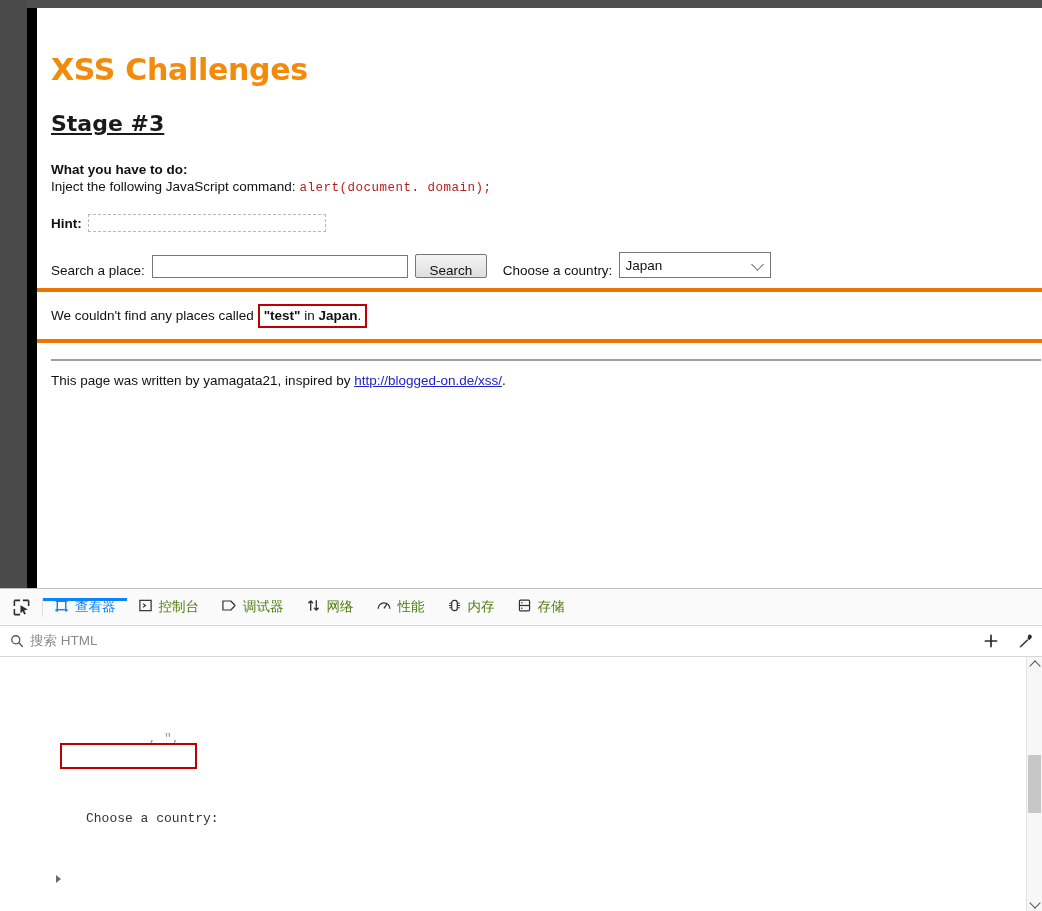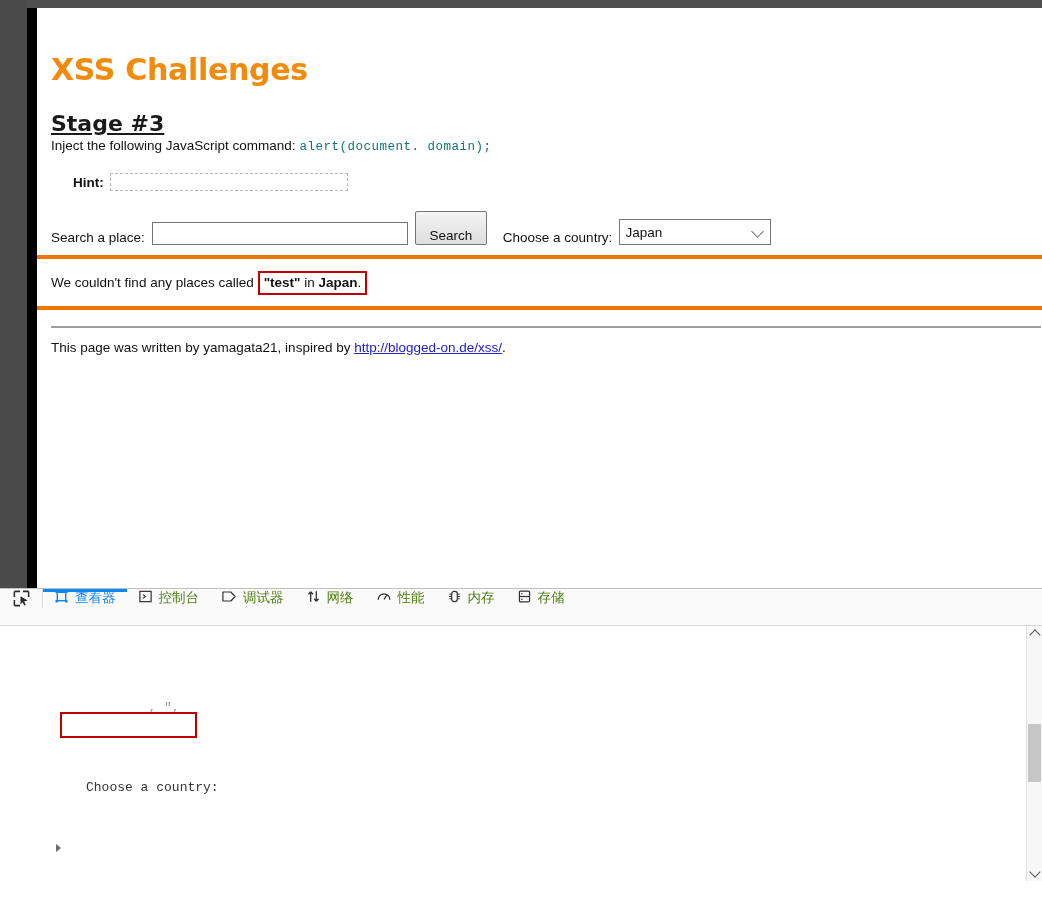--- a/index.html
+++ b/index.html
@@ -47,26 +47,26 @@
   }
   .todo-head {
     font-size: 13.5px; font-weight: bold; color: #111;
     margin: 26px 0 0 0;
   }
   .todo-line {
     font-size: 13.5px; color: #111; margin: 2px 0 0 0;
   }
   .todo-line code {
     font-family: "Liberation Mono", "DejaVu Sans Mono", monospace;
-    font-size: 12.5px; color: #0f766e; letter-spacing: 0.5px;
+    font-size: 12.5px; color: #b91c1c; letter-spacing: 0.5px;
   }
   .hint-row {
     margin-top: 19px; display: flex; align-items: center; gap: 6px;
   }
-  .hint-label { font-size: 13.5px; font-weight: bold; color: #111; margin-left: 22px; }
+  .hint-label { font-size: 13.5px; font-weight: bold; color: #111; }
   .hint-box {
     width: 236px; height: 16px;
     border: 1px dashed #b9b9b9; background: #fff;
   }
 
   .form-row {
     margin-top: 20px; display: flex; align-items: flex-end;
     font-size: 13.5px; color: #111;
   }
   .form-row .lbl { margin-right: 7px; }
@@ -77,21 +77,21 @@
     font-family: "Liberation Sans", sans-serif;
     outline: none;
   }
   button.search-btn {
     margin-left: 7px;
     height: 24px; min-width: 72px;
     border: 1px solid #767676; border-radius: 2px;
     background: linear-gradient(#f4f4f4, #dedede);
     font-size: 13.5px; color: #111; cursor: pointer;
     font-family: "Liberation Sans", sans-serif;
-    padding: 16px 10px;
+    padding: 8px 10px;
   }
   .country-lbl { margin-left: 16px; margin-right: 7px; }
   .select-wrap {
     position: relative; width: 150px; height: 24px;
     border: 1px solid #767676; background: #fff;
     display: flex; align-items: center;
   }
   .select-wrap .sel-val {
     font-size: 13.5px; color: #111; padding-left: 5px;
   }
@@ -129,21 +129,21 @@
 
   
   .devtools {
     position: absolute; left: 0; top: 588px;
     width: 1042px; height: 323px;
     background: #ffffff;
     border-top: 1px solid #c0c0c0;
     font-family: "Liberation Sans", sans-serif;
   }
   .dt-toolbar {
-    height: 36px; display: flex; align-items: flex-start;
+    height: 36px; display: flex; align-items: center;
     border-bottom: 1px solid #d7d7d7;
     background: #fafafa;
   }
   .dt-picker {
     width: 42px; display: flex; align-items: center; justify-content: center;
     border-right: 1px solid #dcdcdc;
     cursor: pointer;
   }
   .dt-tabs { display: flex; align-items: stretch; }
   .dt-tab {
@@ -232,20 +232,21 @@
   <div class="chrome-left"></div>
   <div class="chrome-left-edge"></div>
 
   <div class="page">
     <div class="page-inner">
 
       <h1 class="title">XSS Challenges</h1>
 
       <h2 class="stage">Stage #3</h2>
 
+      <div class="todo-head">What you have to do:</div>
       <div class="todo-line"><span>Inject the following JavaScript command:</span> <code>alert(document. domain);</code></div>
 
       <div class="hint-row">
         <span class="hint-label">Hint:</span>
         <div class="hint-box"></div>
       </div>
 
       <div class="form-row">
         <span class="lbl">Search a place:</span>
         <input class="place" type="text" value="" style="">
@@ -360,20 +361,41 @@
               <circle cx="5.2" cy="10.9" r="0.8" fill="#333"></circle>
             </svg>
           </span>
           <span class="tlabel">存储</span>
         </div>
 
 
       </div>
     </div>
 
+    <div class="dt-search">
+      <span class="sicon">
+        <svg width="14" height="14" viewBox="0 0 15 15">
+          <circle cx="6.2" cy="6.2" r="4.3" fill="none" stroke="#555" stroke-width="1.4"></circle>
+          <path d="M9.5 9.5 L13.3 13.3" stroke="#555" stroke-width="1.5" stroke-linecap="round"></path>
+        </svg>
+      </span>
+      <span class="sph">搜索 HTML</span>
+      <span class="spacer"></span>
+      <span class="sbtn">
+        <svg width="16" height="16" viewBox="0 0 16 16">
+          <path d="M8 2.4 V13.6 M2.4 8 H13.6" stroke="#2b2b2b" stroke-width="1.7" stroke-linecap="round"></path>
+        </svg>
+      </span>
+      <span class="sbtn">
+        <svg width="17" height="17" viewBox="0 0 17 17">
+          <path d="M11.2 2.2 a2.1 2.1 0 0 1 3 3 L12.1 7.3 l-1.5-1.5 Z" fill="#2b2b2b"></path>
+          <path d="M10.2 6.2 L3.3 13.1 L2.6 14.8 L4.3 14.1 L11.2 7.2 Z" fill="#2b2b2b"></path>
+        </svg>
+      </span>
+    </div>
 
     <div class="dt-body">
 
       <div class="dom-tree">
 
         <div class="dom-line">
           <span class="dim">        , ",</span>
         </div>
 
         <div class="dom-line">

